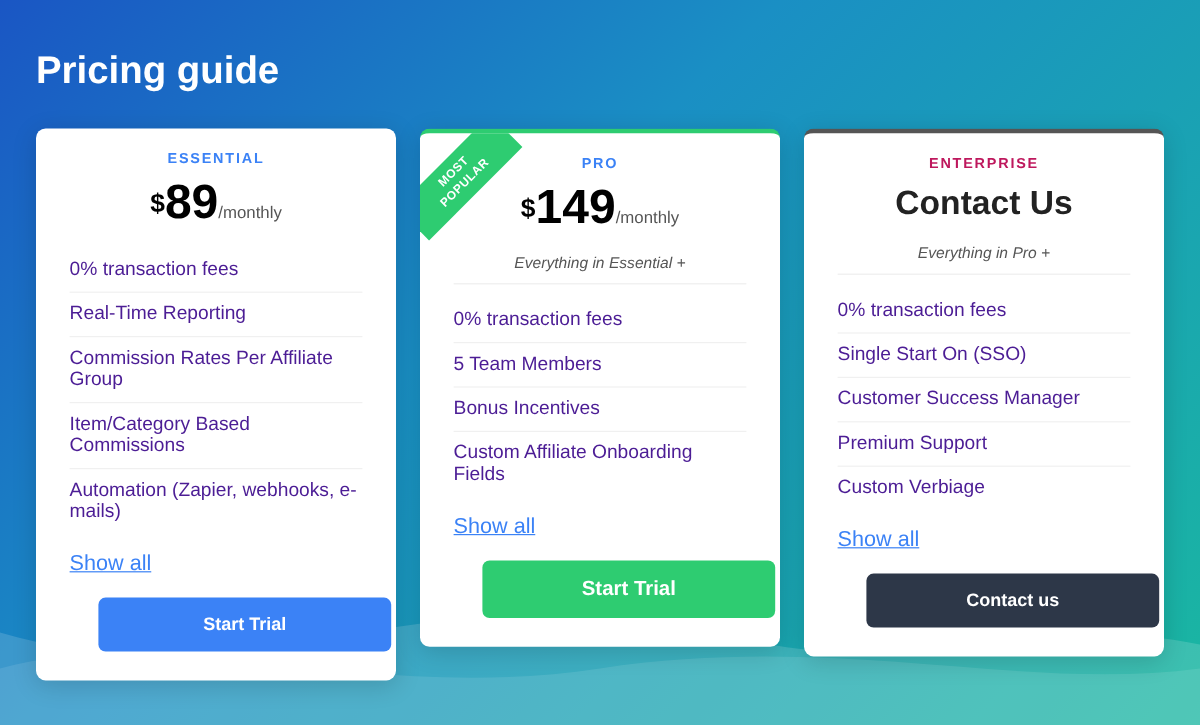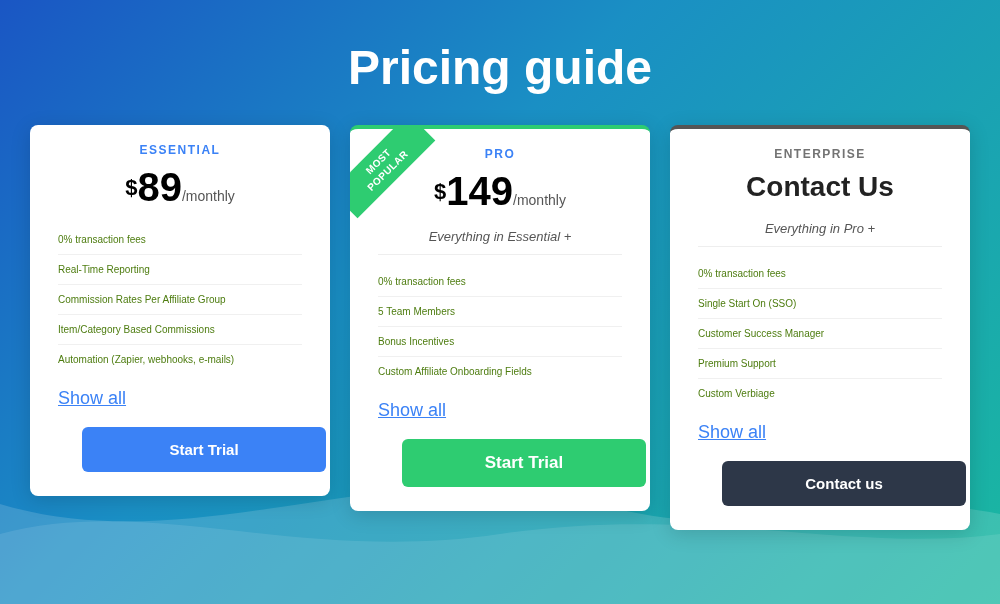--- a/index.html
+++ b/index.html
@@ -27,24 +27,23 @@
       width: 100%;
       height: 100%;
     }
 
     .page-header {
       margin-bottom: 30px;
       color: white;
     }
 
     .page-title {
-      font-size: 48px;
+      font-size: 32px;
       font-weight: 700;
       margin-bottom: 20px;
-      text-align: center;
     }
 
     .page-subtitle {
       font-size: 15px;
       opacity: 0.9;
     }
 
     .page-subtitle strong {
       font-weight: 700;
     }
@@ -109,21 +108,21 @@
       text-align: center;
       font-size: 12px;
       font-weight: 600;
       letter-spacing: 1.5px;
       text-transform: uppercase;
       margin-bottom: 10px;
       color: #3b82f6;
     }
 
     .plan-name.enterprise-name {
-      color: #737373;
+      color: #be185d;
     }
 
     .price-row {
       text-align: center;
       margin-bottom: 18px;
     }
 
     .price-symbol {
       font-size: 22px;
       font-weight: 700;
@@ -151,22 +150,22 @@
       color: #222;
       margin-bottom: 18px;
     }
 
     .feature-list {
       list-style: none;
       margin-bottom: 14px;
     }
 
     .feature-list li {
-      font-size: 10px;
-      color: #4d7c0f;
+      font-size: 16px;
+      color: #4c1d95;
       padding: 9px 0;
       border-bottom: 1px solid #f0f0f0;
     }
 
     .feature-list li:last-child {
       border-bottom: none;
     }
 
     .show-all-link {
       display: block;

